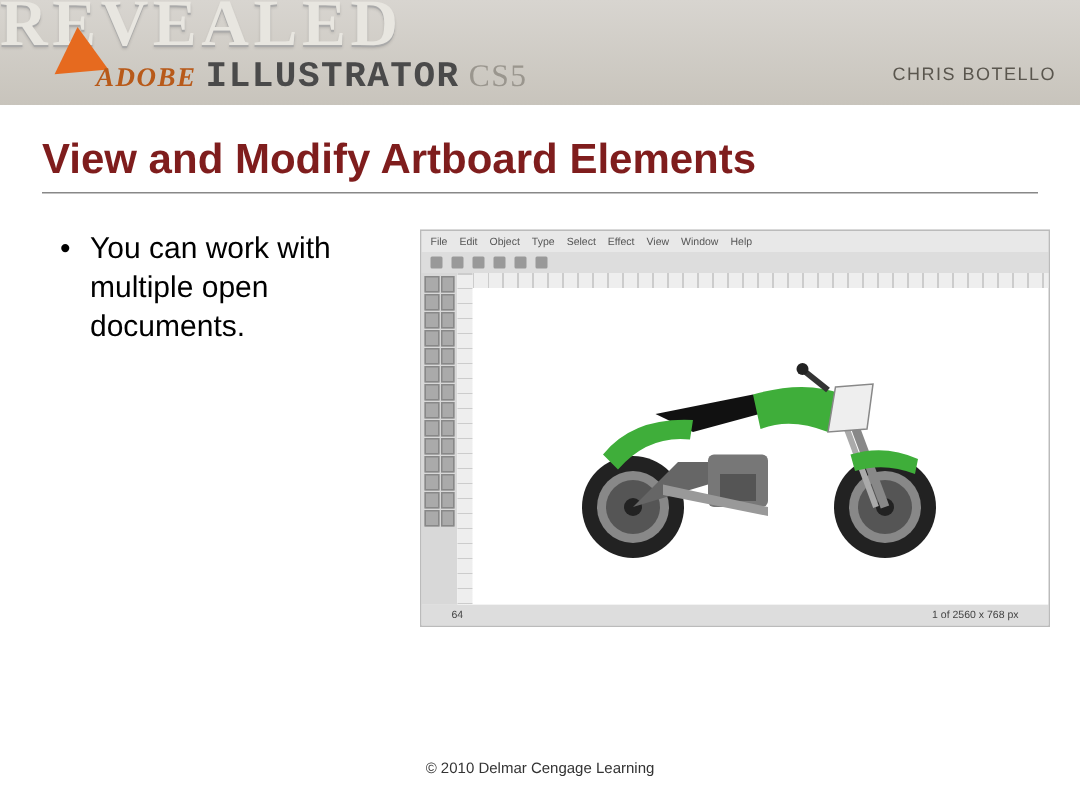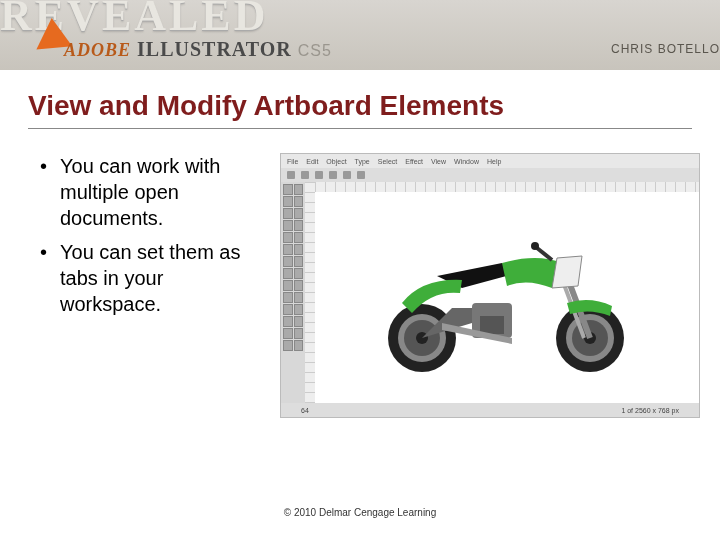--- a/index.html
+++ b/index.html
@@ -51,36 +51,36 @@
   }
   .adobe-word {
     font-family: Georgia, serif;
     font-style: italic;
     font-weight: bold;
     font-size: 18px;
     color: #b85a1a;
     letter-spacing: 1px;
   }
   .illustrator-word {
-    font-family: Liberation Serif, serif;
+    font-family: Liberation Mono, monospace;
     font-weight: bold;
-    font-size: 20px;
+    font-size: 24px;
     color: #4a4a4a;
     letter-spacing: 1px;
   }
   .cs5-word {
-    font-family: Liberation Sans, sans-serif;
+    font-family: Liberation Serif, serif;
     font-weight: normal;
-    font-size: 16px;
+    font-size: 21px;
     color: #9a968e;
     letter-spacing: 1px;
   }
   .author {
     position: absolute;
-    right: 0;
+    right: 16px;
     top: 42px;
     font-family: Arial, sans-serif;
     font-size: 12px;
     letter-spacing: 1px;
     color: #5a564e;
   }
   .slide-title {
     margin: 20px 0 0 28px;
     font-family: Arial, sans-serif;
     font-size: 28px;
@@ -206,21 +206,20 @@
     <span class="cs5-word">CS5</span>
   </div>
   <div class="author">CHRIS BOTELLO</div>
 </div>
 
 <h1 class="slide-title">View and Modify Artboard Elements</h1>
 
 <div class="content">
   <ul class="bullets">
     <li>You can work with multiple open documents.</li>
-    <li>You can set them as tabs in your workspace.</li>
   </ul>
 
   <div class="screenshot">
     <div class="ss-menu">
       <span>File</span>
       <span>Edit</span>
       <span>Object</span>
       <span>Type</span>
       <span>Select</span>
       <span>Effect</span>

